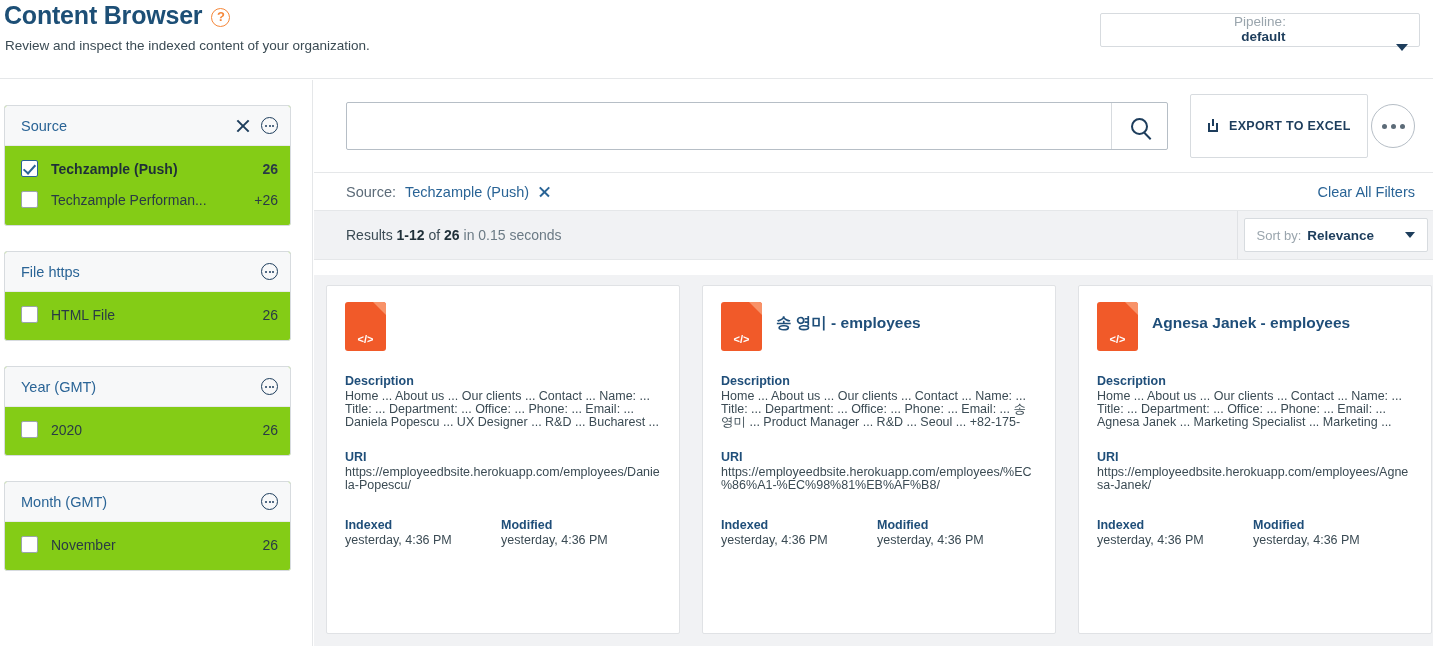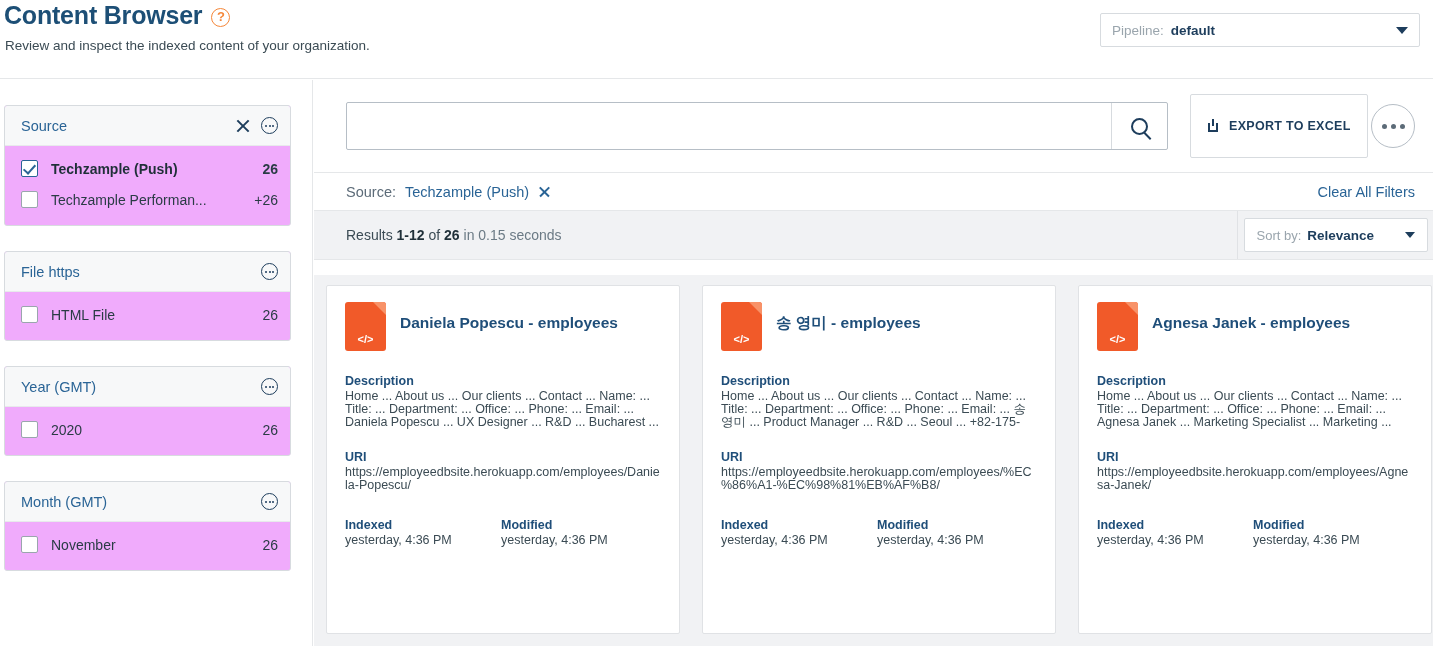--- a/index.html
+++ b/index.html
@@ -34,41 +34,41 @@
   .page-sub {
     position: absolute; left: 5px; top: 38px;
     font-size: 13.5px; color: #3b4b54;
   }
 
   .pipeline-select {
     position: absolute; right: 13px; top: 13px;
     width: 320px; height: 34px;
     border: 1px solid #d7dbdf; border-radius: 2px;
     background: #fff;
-    display: flex; align-items: center; padding: 0 11px;
+    display: flex; align-items: center; padding: 0 11px; flex-direction: column;
   }
   .pipeline-label { font-size: 13.5px; color: #9aa5ad; }
   .pipeline-value { font-size: 13.5px; color: #1d3d5c; font-weight: bold; margin-left: 7px; }
   .caret-down {
     margin-left: auto;
     width: 0; height: 0;
     border-left: 6px solid transparent; border-right: 6px solid transparent;
     border-top: 7px solid #1d3d5c;
   }
 
   
   .facets {
     position: absolute; left: 0; top: 80px; width: 313px; bottom: 0;
     background: #fff; border-right: 1px solid #e5e7e9;
     padding: 25px 0 0 4px;
   }
   .facet {
     width: 287px; margin-bottom: 25px;
     border: 1px solid #d7dbdf; border-radius: 3px;
-    background: #f0abfc; overflow: hidden;
+    background: #84cc16; overflow: hidden;
   }
   .facet-head {
     height: 40px; background: #f7f8f9;
     border-bottom: 1px solid #e8eaec;
     display: flex; align-items: center; padding: 0 12px 0 16px;
   }
   .facet-title { font-size: 14.5px; color: #2a6496; flex: 1; }
   .facet-actions { display: flex; align-items: center; gap: 10px; }
   .x-icon { width: 16px; height: 16px; position: relative; cursor: pointer; }
   .x-icon::before, .x-icon::after {
@@ -396,21 +396,20 @@
   </div>
 
   <div class="results-area">
 
     <div class="card">
       <div class="card-head">
         <div class="file-icon">
           <div class="fold"></div>
             <div class="code">&lt;/&gt;</div>
         </div>
-        <div class="card-title">Daniela Popescu - employees</div>
       </div>
       <div class="field desc-block">
         <div class="field-label">Description</div>
         <div class="field-text">Home ... About us ... Our clients ... Contact ... Name: ... Title: ... Department: ... Office: ... Phone: ... Email: ... Daniela Popescu ... UX Designer ... R&amp;D ... Bucharest ...</div>
       </div>
       <div class="field uri-block">
         <div class="field-label">URI</div>
         <div class="field-text">https://employeedbsite.herokuapp.com/employees/Daniela-Popescu/</div>
       </div>
       <div class="dates">

